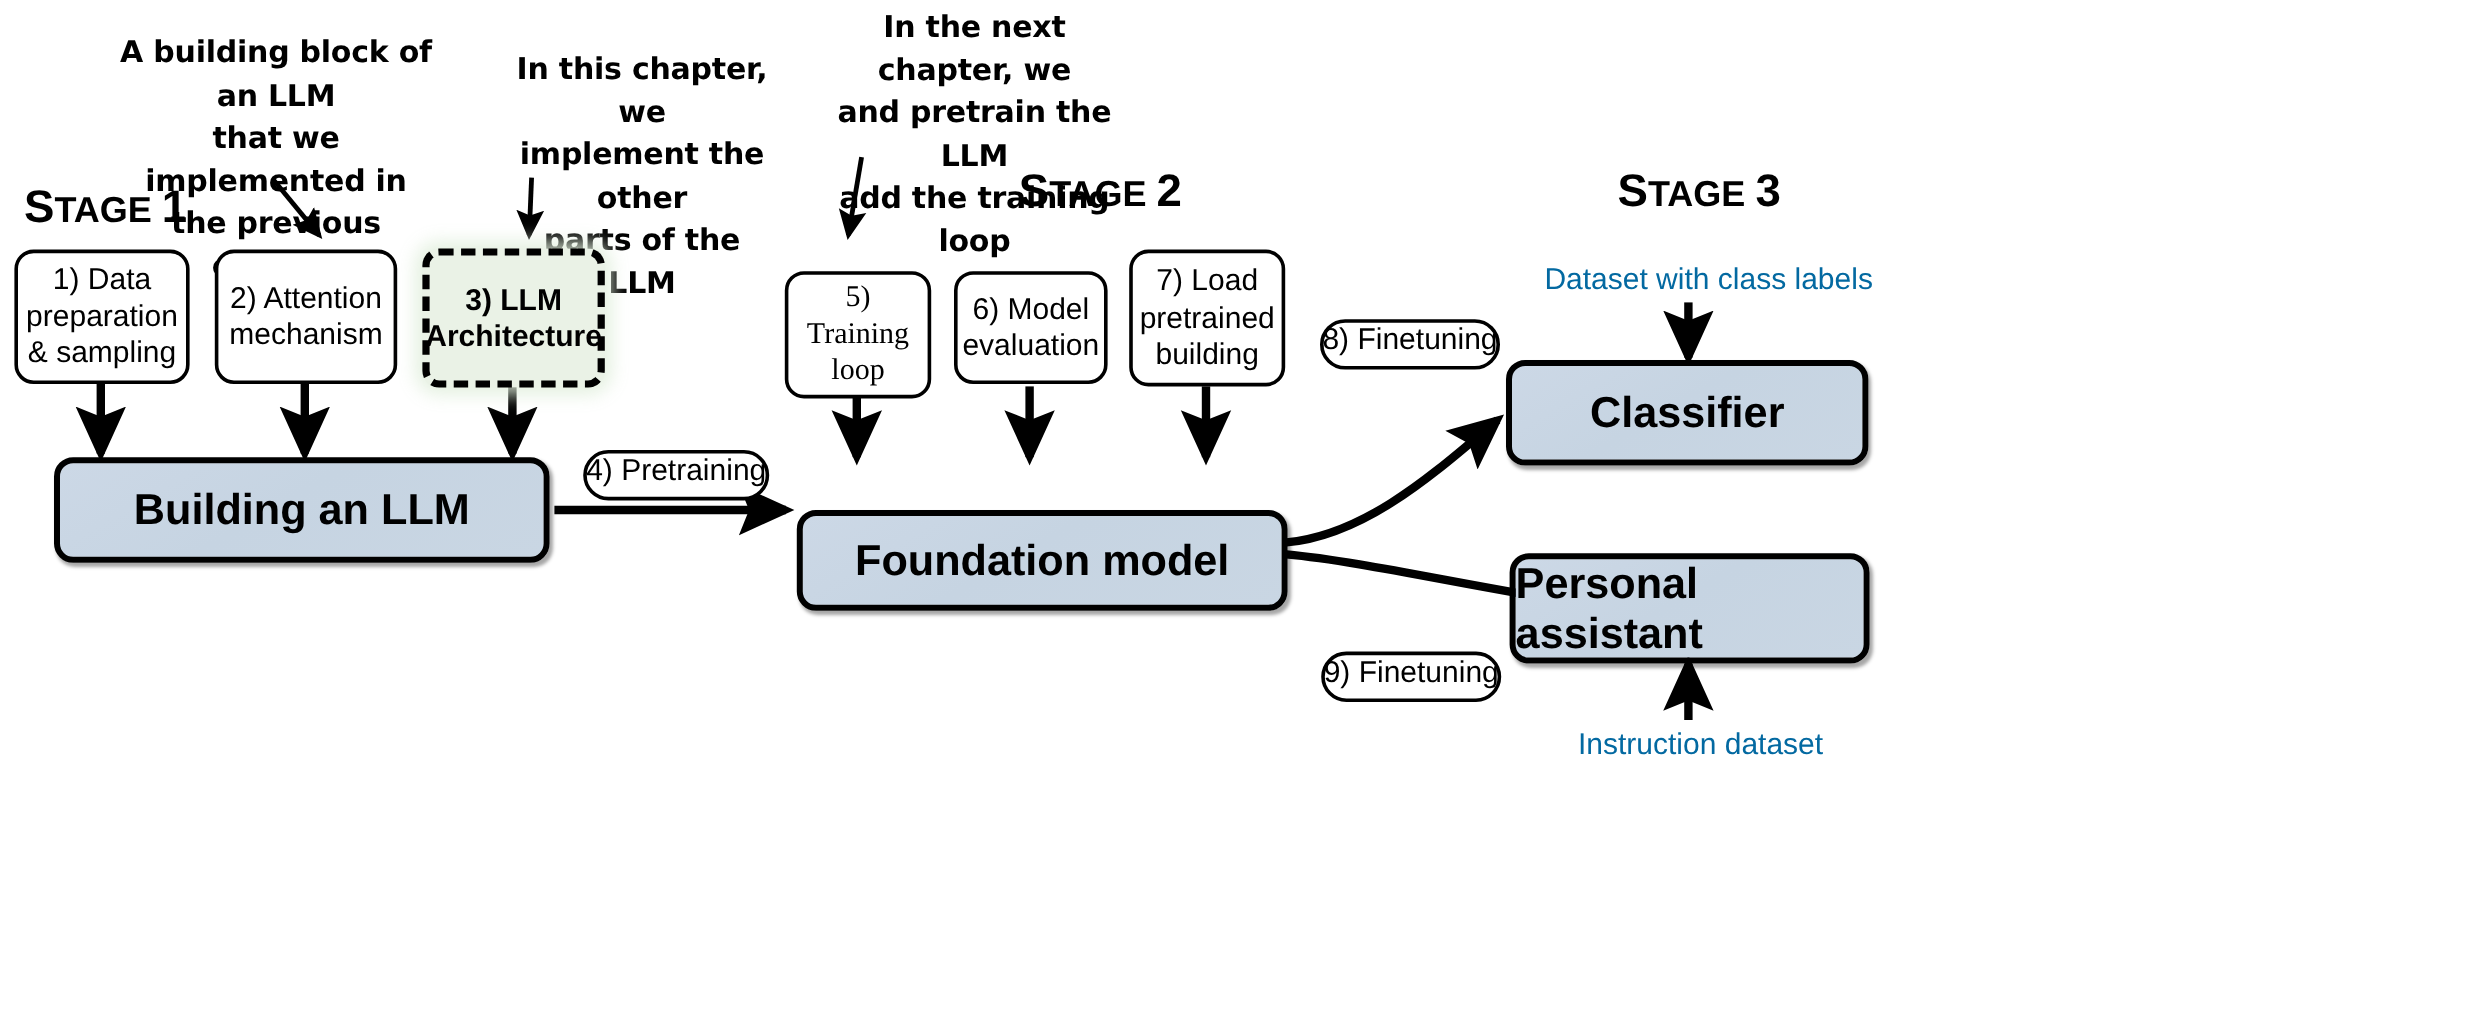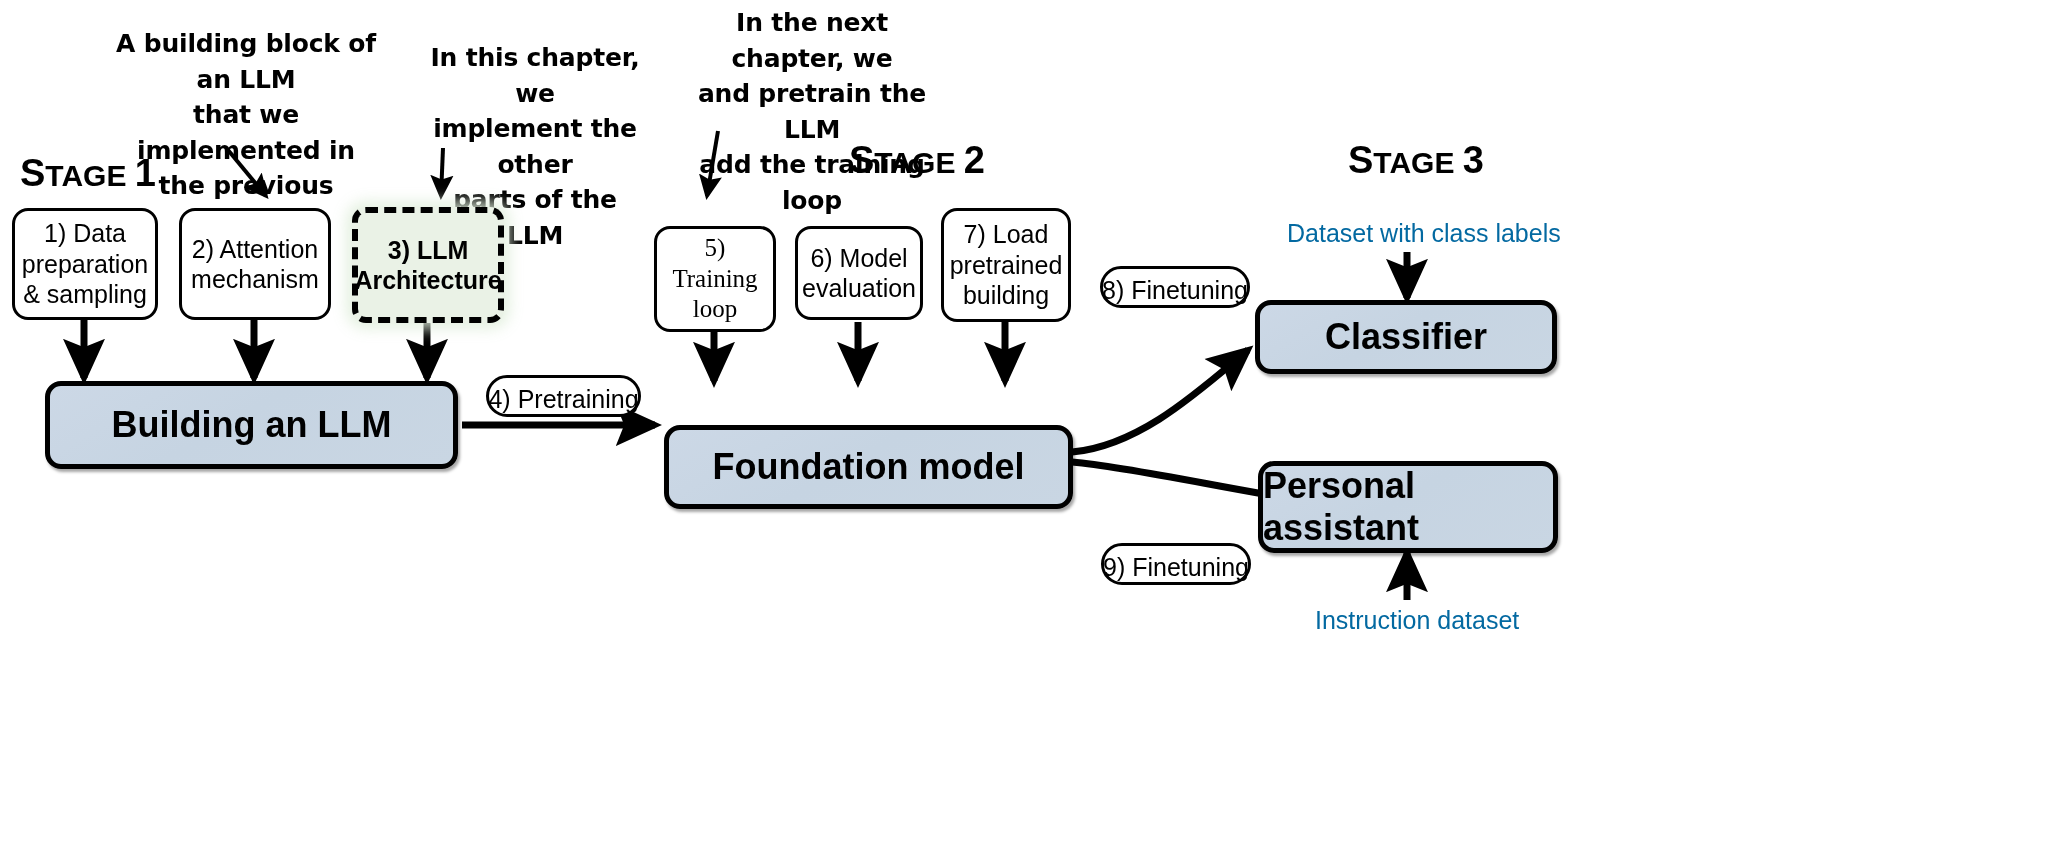--- a/index.html
+++ b/index.html
@@ -67,21 +67,21 @@
     box-shadow: 0 0 14px 6px rgba(225,238,220,0.85);
   }
   
   .pill {
     position: absolute;
     box-sizing: border-box;
     border: 3.5px solid #000000;
     border-radius: 30px;
     background: #ffffff;
     display: flex;
-    align-items: flex-end;
+    align-items: flex-start;
     justify-content: center;
     font-size: 25px;
     color: #000000;
     white-space: nowrap;
     padding: 0 12px;
   }
   
   .big-box {
     position: absolute;
     box-sizing: border-box;
@@ -141,21 +141,21 @@
 
     <path d="M1072,452 C1140,446 1200,390 1248,350" fill="none" stroke="#000" stroke-width="7" marker-end="url(#ahs)"></path>
 
     <path d="M1072,462 C1160,470 1300,508 1444,518" fill="none" stroke="#000" stroke-width="7" marker-end="url(#ahs)"></path>
 
     <line x1="1407" y1="252" x2="1407" y2="298" stroke="#000" stroke-width="7" marker-end="url(#ahs)"></line>
 
     <line x1="1407" y1="600" x2="1407" y2="553" stroke="#000" stroke-width="7" marker-end="url(#ahs)"></line>
   </svg>
 
-  <div class="callout" style="left:106px; top:26px; width:280px;">
+  <div class="callout" style="left:90px; top:26px; width:280px;">
     <div>A building block of an LLM</div>
     <div>that we implemented in</div>
     <div>the previous chapter</div>
   </div>
 
   <div class="callout" style="left:424px; top:40px; width:222px;">
     <div>In this chapter, we</div>
     <div>implement the other</div>
     <div>parts of the LLM</div>
   </div>
@@ -233,21 +233,21 @@
   </div>
 
   <div class="big-box" style="left:45px; top:381px; width:413px; height:88px;">
     <span>Building an LLM</span>
   </div>
 
   <div class="big-box" style="left:664px; top:383px; width:409px; height:84px;margin-top:42px;">
     <span>Foundation model</span>
   </div>
 
-  <div class="big-box" style="left:1255px; top:300px; width:302px; height:74px;">
+  <div class="big-box" style="left:1255px; top:300px; width:302px; height:88px;">
     <span>Classifier</span>
   </div>
 
   <div class="big-box" style="left:1258px; top:461px; width:300px; height:92px;">
     <span>Personal assistant</span>
   </div>
 
   <div class="caption" style="left:1287px; top:219px;">
     <span>Dataset with class labels</span>
   </div>

